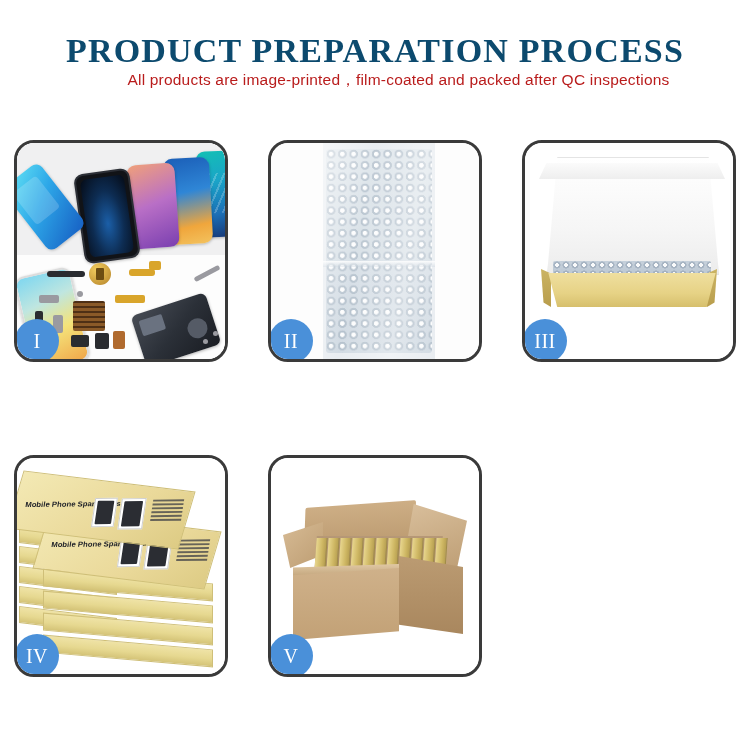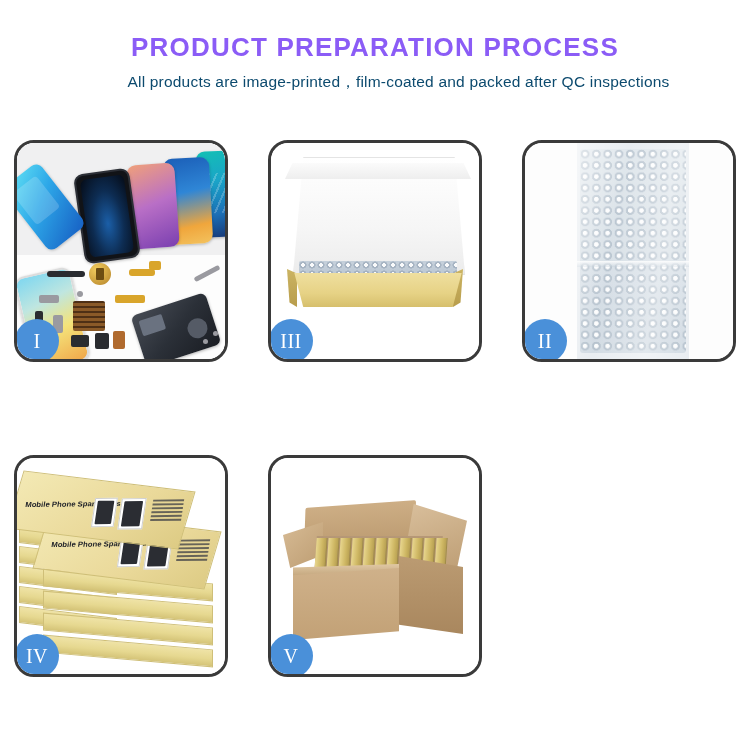--- a/index.html
+++ b/index.html
@@ -6,26 +6,26 @@
   body{
     width:750px;height:750px;background:#ffffff;
     font-family:"Liberation Sans", sans-serif;
     overflow:hidden;position:relative;
   }
   .page{width:750px;height:750px;position:relative;}
 
   
   .header{width:750px;text-align:center;padding-top:34px;}
   .title{
-    font-size:26px;font-weight:700;color:#8b5cf6;
+    font-size:34px;font-weight:700;color:#0c4a6e;
     letter-spacing:1.2px;line-height:1;
-    font-family:Liberation Sans, sans-serif;
+    font-family:Liberation Serif, serif;
   }
   .subtitle{
-    margin-top:12px;font-size:15.5px;color:#0c4a6e;
+    margin-top:2px;font-size:15.5px;color:#b91c1c;
     letter-spacing:.2px;font-weight:400;padding-left:47px;
   }
 
   
   .grid{
     position:absolute;left:14px;top:140px;
     width:724px;
     display:grid;
     grid-template-columns:214px 214px 214px;
     grid-template-rows:222px 222px;
@@ -322,40 +322,40 @@
         <div class="pt gold" style="left:98px;top:152px;width:30px;height:8px;border-radius:2px;"></div>
         <div class="pt grey" style="left:60px;top:148px;width:6px;height:6px;border-radius:50%;"></div>
         <div class="pt grey" style="left:186px;top:196px;width:5px;height:5px;border-radius:50%;"></div>
         <div class="pt grey" style="left:196px;top:188px;width:5px;height:5px;border-radius:50%;"></div>
         <div class="pt grey" style="left:176px;top:128px;width:28px;height:5px;border-radius:3px;transform:rotate(-28deg);"></div>
       </div>
       <div class="badge">I</div>
     </div>
 
     <div class="panel">
+      <div class="panel-inner p2">
+        <div class="bw">
+          <div class="bubbles"></div>
+          <div class="fold"></div>
+          <div class="sheen"></div>
+        </div>
+      </div>
+      <div class="badge">II</div>
+    </div>
+
+    <div class="panel">
       <div class="panel-inner p3">
         <div class="m-lid"></div>
         <div class="m-lid2"></div>
         <div class="m-inner"></div>
         <div class="m-leftwall"></div>
         <div class="m-rightwall"></div>
         <div class="m-front"></div>
       </div>
       <div class="badge">III</div>
-    </div>
-
-    <div class="panel">
-      <div class="panel-inner p2">
-        <div class="bw">
-          <div class="bubbles"></div>
-          <div class="fold"></div>
-          <div class="sheen"></div>
-        </div>
-      </div>
-      <div class="badge">II</div>
     </div>
 
     <div class="panel">
       <div class="panel-inner p4">
         <div class="stack">
 
           <div class="kb" style="left:6px;top:64px;width:96px;height:15px;transform:skewY(7deg);"></div>
           <div class="kb" style="left:6px;top:84px;width:96px;height:15px;transform:skewY(7deg);"></div>
           <div class="kb" style="left:6px;top:104px;width:96px;height:15px;transform:skewY(7deg);"></div>
           <div class="kb" style="left:6px;top:124px;width:96px;height:15px;transform:skewY(7deg);"></div>

